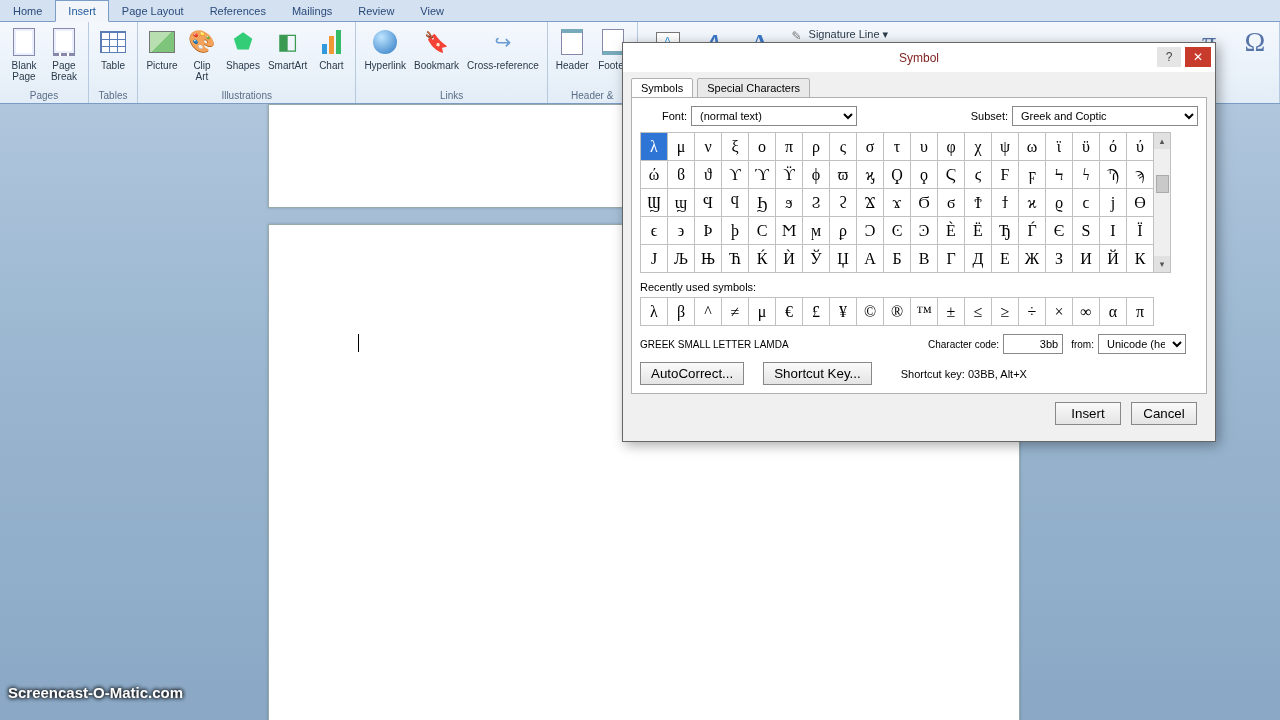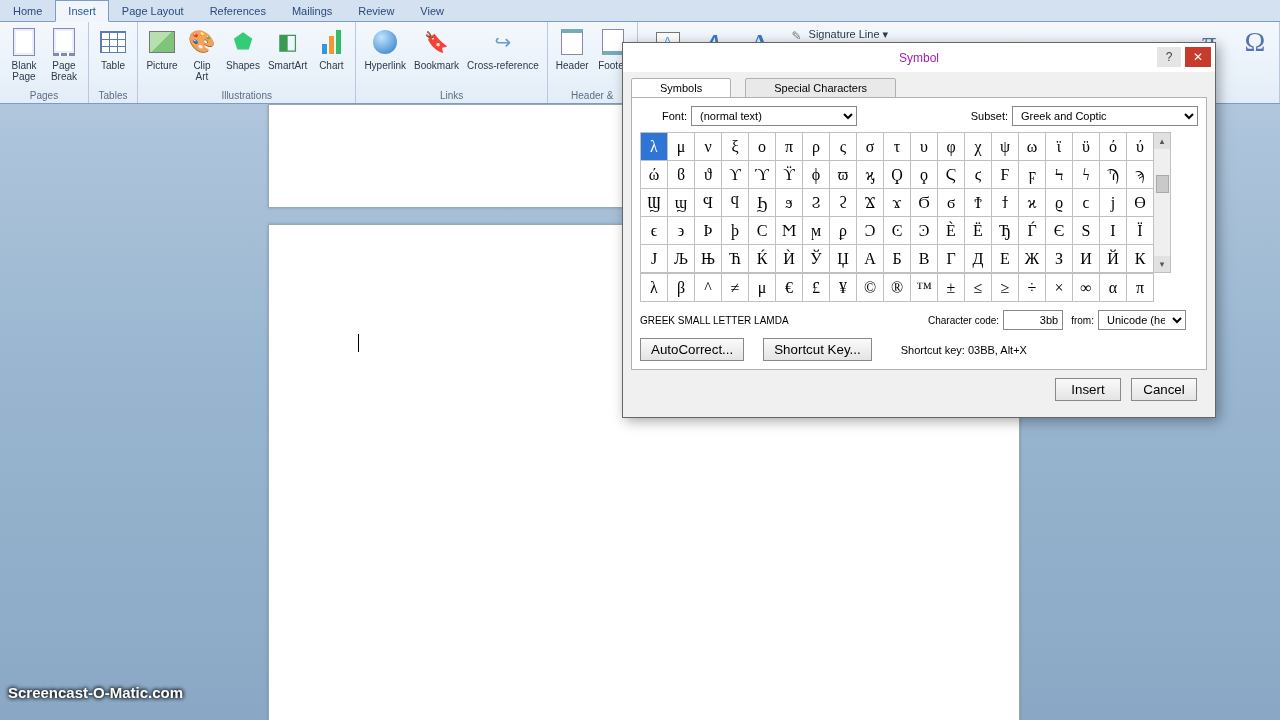--- a/index.html
+++ b/index.html
@@ -22,27 +22,27 @@
 
 
 .doc-bg { position: absolute; top: 104px; left: 0; right: 0; bottom: 0; display: flex; justify-content: center; overflow: hidden; }
 .page1 { position: absolute; top: 0; left: 268px; width: 752px; height: 104px; background: #fff; border: 1px solid #9aa; box-shadow: 0 0 3px rgba(0,0,0,.2); }
 .page2 { position: absolute; top: 120px; left: 268px; width: 752px; height: 596px; background: #fff; border: 1px solid #9aa; box-shadow: 0 0 3px rgba(0,0,0,.2); }
 .cursor-blink { position: absolute; top: 230px; left: 358px; width: 1px; height: 18px; background: #000; }
 
 
 .dialog { position: absolute; top: 42px; left: 622px; width: 594px; background: #f0f0f0; border: 1px solid #666; box-shadow: 3px 3px 12px rgba(0,0,0,.35); }
 .titlebar { height: 29px; background: #fff; display: flex; align-items: center; justify-content: center; position: relative; }
-.titlebar-title { font-size: 12px; color: #a21caf; }
+.titlebar-title { font-size: 12px; color: #7f1d1d; }
 .titlebar-help { position: absolute; right: 34px; top: 4px; width: 24px; height: 20px; background: #e5e5e5; display: flex; align-items: center; justify-content: center; font-size: 12px; color: #444; cursor: pointer; }
 .titlebar-close { position: absolute; right: 4px; top: 4px; width: 26px; height: 20px; background: #c83a2c; color: #fff; display: flex; align-items: center; justify-content: center; font-size: 12px; cursor: pointer; }
 
 .dialog-body { padding: 6px 8px 8px 8px; }
 .dlg-tabs { display: flex; font-size: 11px; margin-bottom: -1px; }
-.dlg-tab { padding: 3px 28px; border: 1px solid #b0b0b0; background: #fff; cursor: pointer; margin-right: 14px; border-top-left-radius: 2px; border-top-right-radius: 2px; }
+.dlg-tab { padding: 3px 9px; border: 1px solid #b0b0b0; background: #fff; cursor: pointer; margin-right: 4px; border-top-left-radius: 2px; border-top-right-radius: 2px; }
 .dlg-tab:not(.active) { background: #e9e9e9; }
 .dlg-panel { border: 1px solid #b0b0b0; background: #fff; padding: 8px; }
 
 .row { display: flex; align-items: center; font-size: 11px; margin-bottom: 6px; }
 .row label { margin-right: 4px; margin-left: 22px; }
 select.ctl, input.ctl { font-size: 11px; border: 1px solid #888; background: #fff; height: 20px; padding: 0 4px; }
 .font-ctl { width: 166px; }
 .subset-ctl { width: 186px; }
 .spacer { flex: 1; }
 
@@ -382,20 +382,21 @@
           </div>
         <div class="scrollcol">
           <div class="scrollbtn">▴</div>
           <div style="flex:1; position:relative;">
               <div class="scrollthumb"></div>
             </div>
           <div class="scrollbtn">▾</div>
         </div>
       </div>
 
+      <div class="sect-lbl">Recently used symbols:</div>
       <div class="recentgrid" id="recentgrid">
           <div class="symcell">λ</div>
           <div class="symcell">β</div>
           <div class="symcell">^</div>
           <div class="symcell">≠</div>
           <div class="symcell">μ</div>
           <div class="symcell">€</div>
           <div class="symcell">£</div>
           <div class="symcell">¥</div>
           <div class="symcell">©</div>

